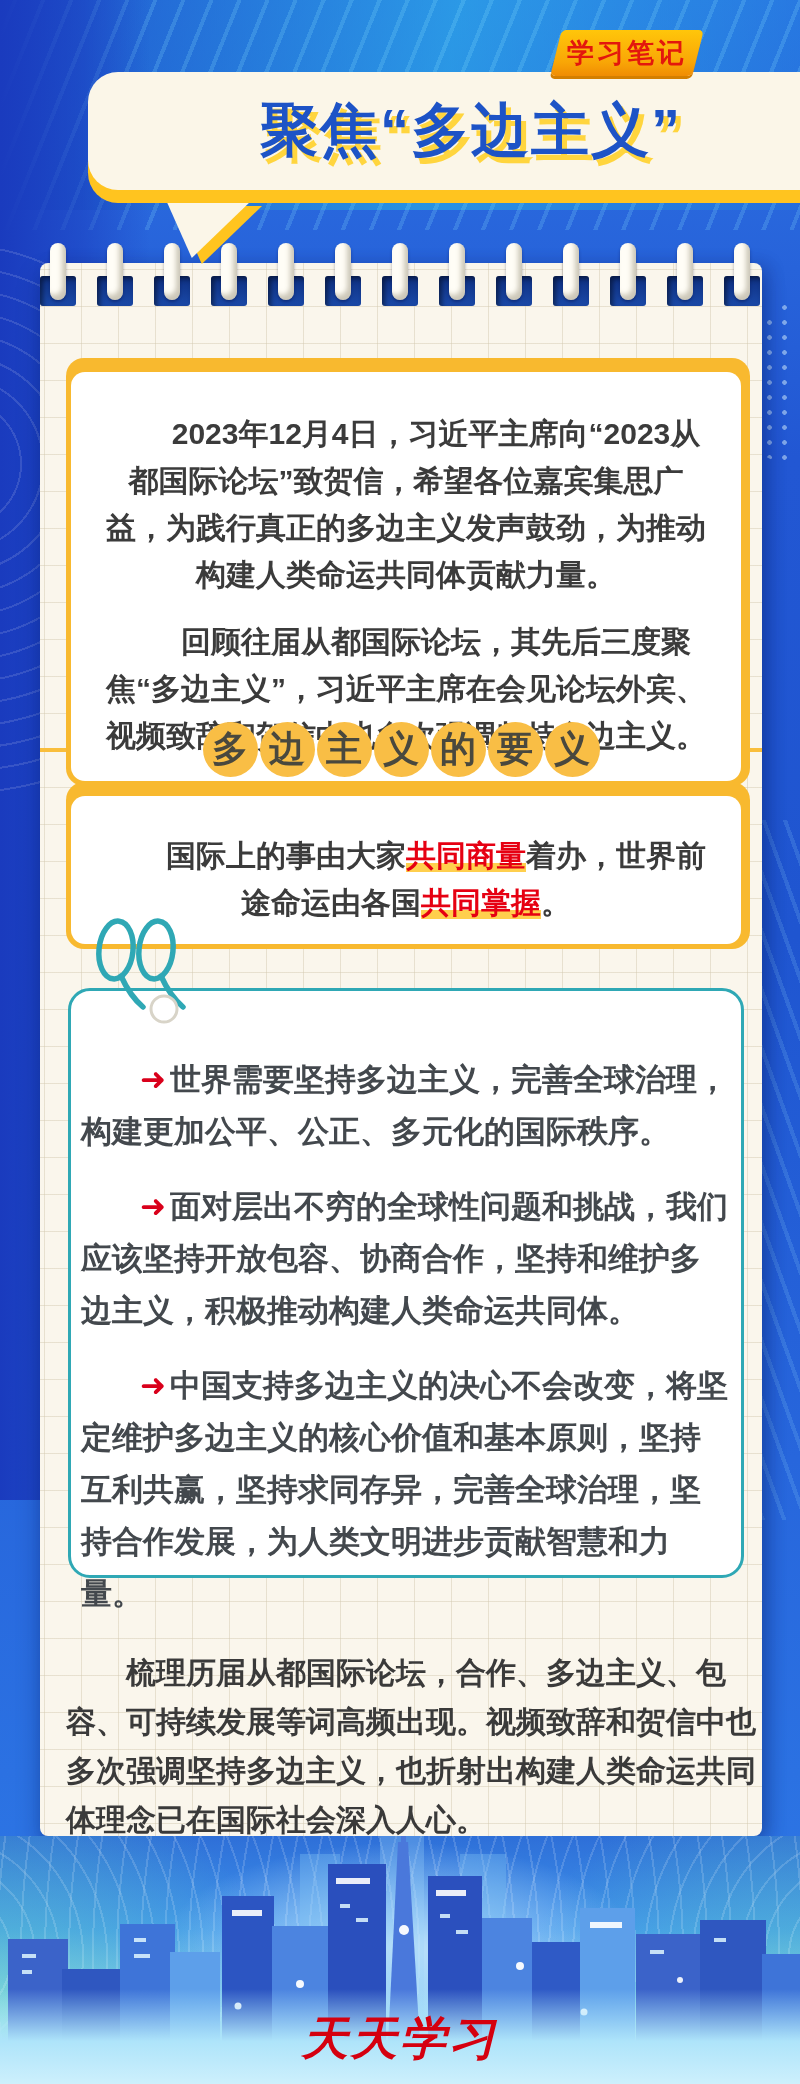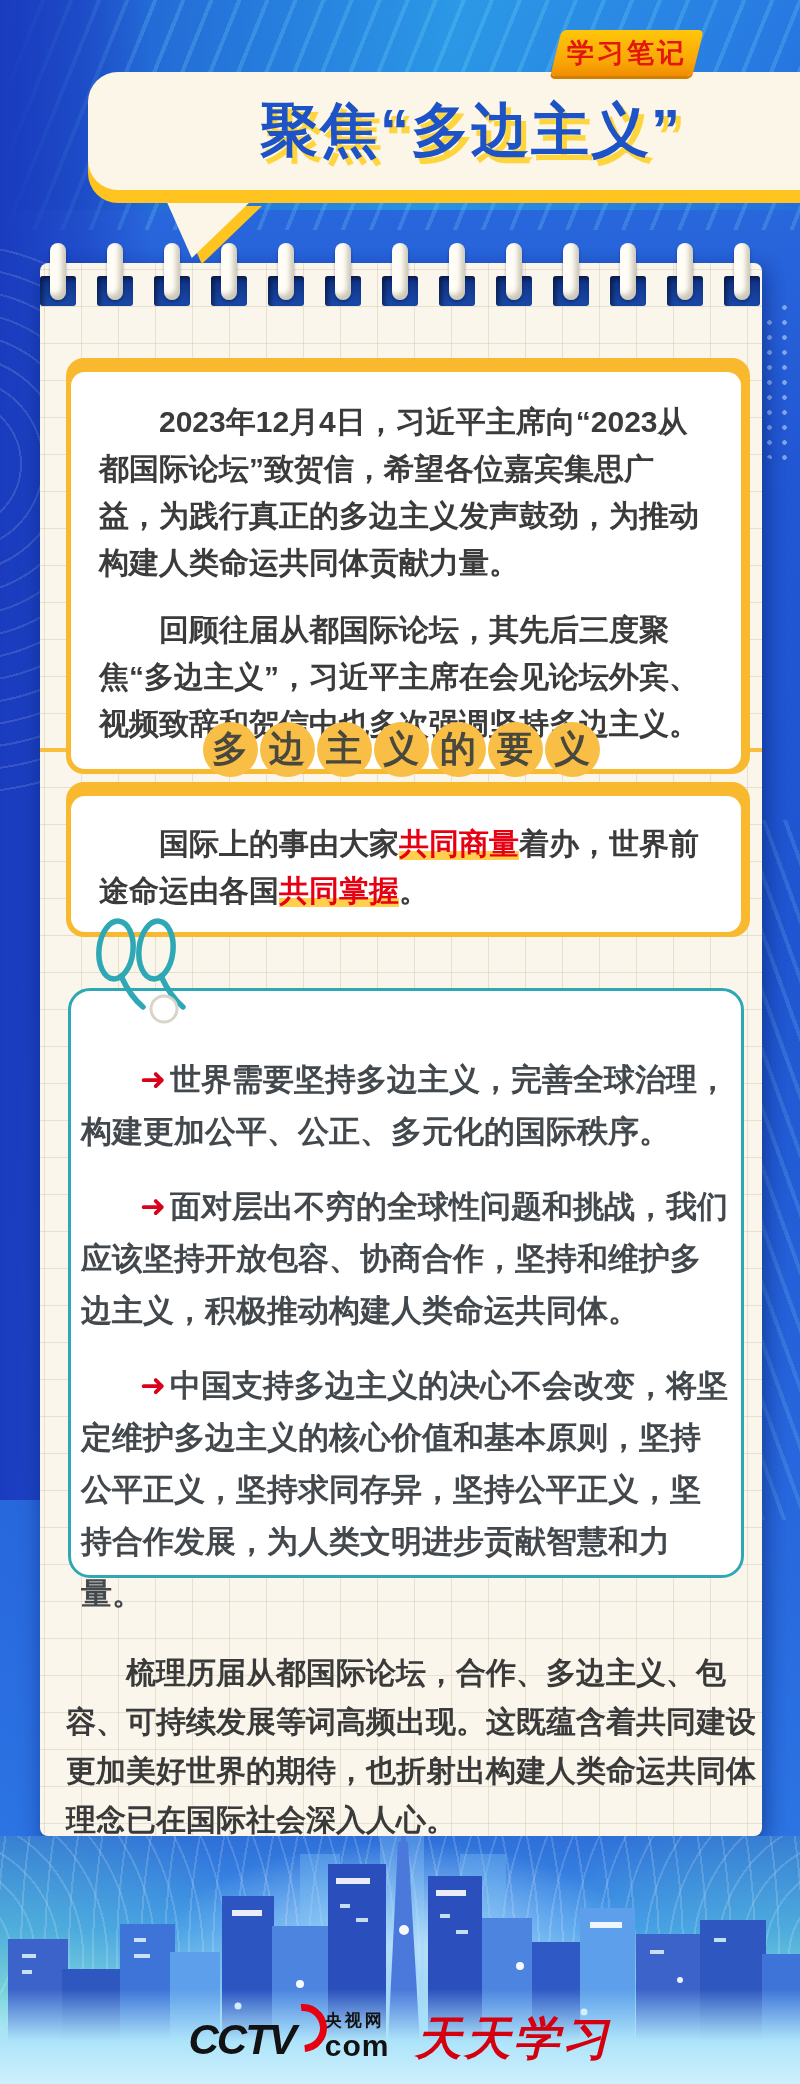--- a/index.html
+++ b/index.html
@@ -48,21 +48,21 @@
   .ring::before{content:"";position:absolute;left:-10px;top:33px;width:36px;height:30px;
           background:linear-gradient(180deg,#0E2F80,#1A49A8);border-radius:3px;
           box-shadow:inset 3px 3px 5px rgba(0,0,0,.45);}
   .ring::after{content:"";position:absolute;left:0;top:0;width:16px;height:57px;
           background:#FFFDF6;border-radius:9px;
           box-shadow:inset -4px -5px 5px rgba(110,100,70,.35),0 2px 3px rgba(0,10,60,.35);}
   
   .ybox{position:absolute;left:66px;width:684px;background:#F8B92F;border-radius:18px;z-index:4;}
   .ybox-inner{background:#FFFFFF;border-radius:14px;margin:14px 9px 5px 5px;padding:26px 28px 22px;}
   .body-text{font-size:30px;line-height:47px;color:#3B3B3B;font-weight:700;}
-  .body-text p{margin:0 0 20px;text-indent:2em;}
+  .body-text p{margin:12px 0 20px;text-indent:2em;text-align:center;}
   .body-text p:last-child{margin-bottom:0;}
   .hl{color:#E60012;font-weight:800;background:linear-gradient(transparent 74%,#FFCF4D 74%);}
   
   .sec-line{position:absolute;left:40px;top:748px;width:722px;height:4px;background:#F9BE3C;z-index:3;}
   .sec-heading{position:absolute;left:40px;top:722px;width:722px;z-index:4;
           display:flex;justify-content:center;gap:2px;}
   .sec-heading .ch{width:55px;height:55px;border-radius:50%;background:#F9BE45;color:#49483E;
           font-size:36px;font-weight:800;display:flex;align-items:center;justify-content:center;}
   
   .quote-loops{position:absolute;left:88px;top:912px;z-index:5;}
@@ -168,26 +168,26 @@
     <ellipse cx="28" cy="38" rx="17" ry="29" fill="none" stroke="#2FA8B5" stroke-width="5.5" transform="rotate(6 28 38)"></ellipse>
     <path d="M33 64 q9 20 22 31" fill="none" stroke="#2FA8B5" stroke-width="5.5" stroke-linecap="round"></path>
     <ellipse cx="68" cy="38" rx="17" ry="29" fill="none" stroke="#2FA8B5" stroke-width="5.5" transform="rotate(6 68 38)"></ellipse>
     <path d="M73 64 q9 20 22 31" fill="none" stroke="#2FA8B5" stroke-width="5.5" stroke-linecap="round"></path>
     <circle cx="76" cy="97" r="13" fill="none" stroke="#D8D4C8" stroke-width="3"></circle>
   </svg>
   <div class="quote-box">
     <div class="quote-text">
       <p><span class="arrow">➜</span><span>世界需要坚持多边主义，完善全球治理，构建更加公平、公正、多元化的国际秩序。</span></p>
       <p><span class="arrow">➜</span><span>面对层出不穷的全球性问题和挑战，我们应该坚持开放包容、协商合作，坚持和维护多边主义，积极推动构建人类命运共同体。</span></p>
-      <p><span class="arrow">➜</span><span>中国支持多边主义的决心不会改变，将坚定维护多边主义的核心价值和基本原则，坚持公平正义，坚持求同存异，坚持公平正义，坚持合作发展，为人类文明进步贡献智慧和力量。</span></p>
+      <p><span class="arrow">➜</span><span>中国支持多边主义的决心不会改变，将坚定维护多边主义的核心价值和基本原则，坚持互利共赢，坚持求同存异，完善全球治理，坚持合作发展，为人类文明进步贡献智慧和力量。</span></p>
     </div>
   </div>
 
   <div class="closing">
-    <p>梳理历届从都国际论坛，合作、多边主义、包容、可持续发展等词高频出现。这既蕴含着共同建设更加美好世界的期待，也折射出构建人类命运共同体理念已在国际社会深入人心。</p>
+    <p>梳理历届从都国际论坛，合作、多边主义、包容、可持续发展等词高频出现。视频致辞和贺信中也多次强调坚持多边主义，也折射出构建人类命运共同体理念已在国际社会深入人心。</p>
   </div>
 
   <div class="skyline">
     <div class="skyline-glow"></div>
     <div class="skyline-curves"></div>
     <svg width="800" height="210" viewBox="0 0 800 210" preserveAspectRatio="none">
       <rect x="300" y="20" width="40" height="190" fill="#7FC4F3" opacity="0.35"></rect>
       <rect x="460" y="20" width="46" height="190" fill="#7FC4F3" opacity="0.35"></rect>
       <rect x="380" y="0" width="44" height="210" fill="#9AD5F7" opacity="0.3"></rect>
       <rect x="8" y="105" width="60" height="105" fill="#3B63C9"></rect>
@@ -230,23 +230,15 @@
         <circle cx="404" cy="96" r="5" opacity="0.95"></circle>
         <circle cx="238" cy="172" r="3.5" opacity="0.9"></circle>
         <circle cx="584" cy="178" r="3.5" opacity="0.9"></circle>
         <circle cx="680" cy="146" r="3" opacity="0.9"></circle>
       </g>
     </svg>
     <div class="floor"></div>
   </div>
 
   <div class="logo-row">
-    <div class="cctv-logo">
-      <span class="cctv-word">CCTV</span>
-      <span class="cctv-arc"></span>
-      <div class="cctv-col">
-        <span class="cctv-site">央视网</span>
-        <span class="cctv-com">com</span>
-      </div>
-    </div>
     <span class="brand">天天学习</span>
   </div>
 </div>
 
 </body></html>

